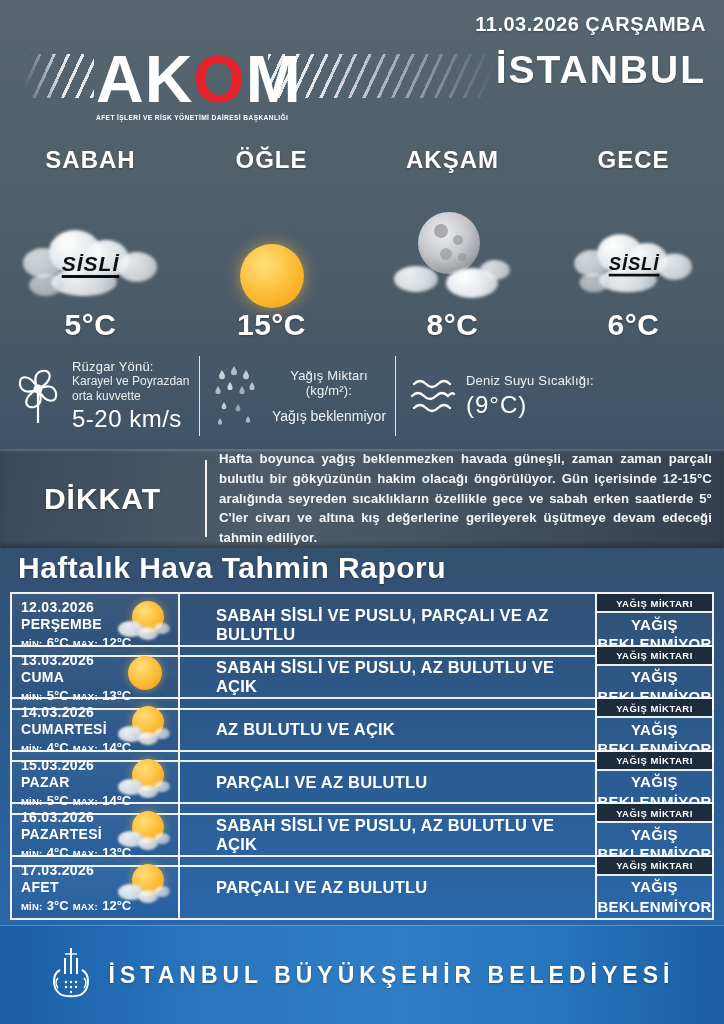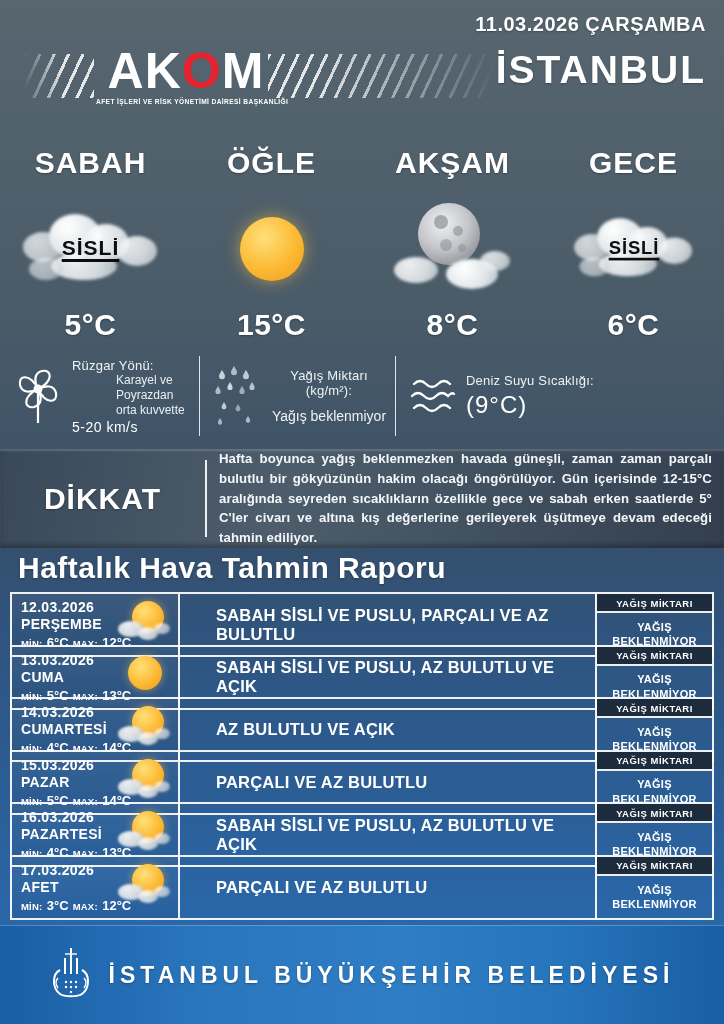--- a/index.html
+++ b/index.html
@@ -6,35 +6,35 @@
   *{box-sizing:border-box;font-family:"Liberation Sans","DejaVu Sans",sans-serif;}
   .page{position:relative;width:724px;height:1024px;overflow:hidden;color:#fff;
     background:linear-gradient(180deg,#57666f 0%,#51616c 14%,#4b5c69 28%,#435668 40%,
       #3a5069 48%,#35506f 54%,#2f547e 62%,#2c5a8d 72%,#2b619d 82%,#2a67a9 90%,#2a6db2 96%,#2a70b6 100%);}
   .ts{text-shadow:0 1px 2px rgba(0,0,0,.3);}
 
   
   .hdr-date{position:absolute;top:13px;right:18px;font-size:20px;font-weight:700;letter-spacing:.5px;}
   .hdr-city{position:absolute;top:48px;right:18px;font-size:39px;font-weight:700;letter-spacing:2px;}
   .logo-wrap{position:absolute;top:46px;left:96px;width:180px;text-align:center;}
-  .logo-main{font-size:50px;font-weight:800;letter-spacing:1px;line-height:1;}
+  .logo-main{font-size:66px;font-weight:800;letter-spacing:1px;line-height:1;}
   .logo-main .red-o{color:#e8212e;}
   .logo-sub{font-size:6.6px;font-weight:700;letter-spacing:.4px;margin-top:2px;white-space:nowrap;}
   .stripes{position:absolute;height:44px;
     background:repeating-linear-gradient(115deg,rgba(255,255,255,.85) 0 3px,transparent 3px 13px);}
   .stripes-left{top:54px;left:24px;width:70px;
     -webkit-mask-image:linear-gradient(90deg,transparent,#000 55%);mask-image:linear-gradient(90deg,transparent,#000 55%);}
   .stripes-right{top:54px;left:268px;width:240px;
     -webkit-mask-image:linear-gradient(90deg,#000 20%,transparent 95%);mask-image:linear-gradient(90deg,#000 20%,transparent 95%);}
 
   
   .periods{position:absolute;top:146px;left:0;right:0;display:flex;}
   .period{flex:1;display:flex;flex-direction:column;align-items:center;}
-  .period-label{font-size:30px;font-weight:800;letter-spacing:1px;height:44px;}
-  .period-iconbox{height:118px;display:flex;align-items:center;justify-content:center;position:relative;width:100%;}
+  .period-label{font-size:24px;font-weight:800;letter-spacing:1px;height:44px;}
+  .period-iconbox{height:118px;display:flex;align-items:flex-end;justify-content:center;position:relative;width:100%;font-style:italic;}
   .period-temp{font-size:30px;font-weight:800;letter-spacing:.5px;}
 
   .sun-big{width:64px;height:64px;border-radius:50%;
     background:radial-gradient(circle at 38% 32%,#ffe07a,#fcb933 55%,#f2a31e 90%);
     box-shadow:0 0 16px rgba(255,195,70,.55);filter:blur(.5px);}
   .fog{position:relative;width:140px;height:86px;}
   .puff{position:absolute;border-radius:50%;
     background:radial-gradient(circle at 35% 30%,#ffffff,#e2e7ea 55%,#b9c1c8 95%);filter:blur(1.6px);}
   .fog .p1{width:40px;height:30px;left:2px;top:26px;opacity:.75;}
   .fog .p2{width:52px;height:44px;left:28px;top:8px;}
@@ -57,22 +57,22 @@
   .metric{position:relative;display:flex;align-items:center;padding:0 6px 0 14px;}
   .metric:not(:last-child)::after{content:"";position:absolute;right:0;top:6px;bottom:6px;width:1.5px;
     background:rgba(255,255,255,.85);}
   .m-hum{flex:0 0 152px;}
   .m-wind{flex:0 0 200px;}
   .m-rain{flex:0 0 196px;text-align:center;}
   .m-sea{flex:1;}
   .m-icon{flex:0 0 auto;margin-right:10px;display:flex;align-items:center;justify-content:center;}
   .m-label{font-size:13px;color:#eef3f5;letter-spacing:.2px;}
   .m-big{font-size:27px;letter-spacing:1px;margin-top:2px;}
-  .m-desc{font-size:12px;color:#e9eef1;line-height:1.25;margin-left:44px;}
-  .m-mid{font-size:14px;letter-spacing:.5px;margin-top:1px;}
+  .m-desc{font-size:12px;color:#e9eef1;line-height:1.25;}
+  .m-mid{font-size:24px;letter-spacing:.5px;margin-top:1px;}
   .m-val{font-size:14px;margin-top:10px;color:#eef3f5;}
   .m-sea-val{font-size:24px;text-align:left;margin-top:3px;letter-spacing:1px;}
 
   
   .warning{position:absolute;top:449px;left:0;right:0;height:99px;display:flex;align-items:center;
     background:linear-gradient(100deg,#39495a 0%,#4d5d6b 38%,#445463 60%,#333f4f 100%);
     box-shadow:inset 0 2px 2px rgba(255,255,255,.18), inset 0 -3px 5px rgba(0,0,0,.3);}
   .warn-title{flex:0 0 205px;text-align:center;font-size:30px;font-weight:800;letter-spacing:1px;}
   .warn-divider{flex:0 0 2px;align-self:stretch;margin:11px 0;background:rgba(255,255,255,.9);}
   .warn-text{flex:1;padding:0 12px 0 12px;font-size:13.2px;font-weight:700;line-height:1.5;
@@ -100,21 +100,21 @@
     background:radial-gradient(circle at 35% 30%,#fff,#dfe4e8 55%,#b6bec6 95%);}
   .rc1{width:26px;height:16px;left:4px;top:26px;opacity:.9;}
   .rc2{width:20px;height:13px;left:24px;top:32px;opacity:.85;}
   .rc3{width:16px;height:11px;left:40px;top:28px;opacity:.7;}
   .fc{display:flex;align-items:center;padding-left:36px;font-size:16.5px;font-weight:700;
     letter-spacing:.2px;border-left:none;border-right:none;}
   .pc{display:flex;flex-direction:column;padding:0;}
   .ph{background:#1d2c3c;border-bottom:2px solid rgba(255,255,255,.92);text-align:center;
     font-size:9.5px;font-weight:800;letter-spacing:.5px;padding:3.5px 0 2.5px;}
   .pv{flex:1;display:flex;align-items:center;justify-content:center;text-align:center;
-    font-size:11px;font-weight:700;line-height:1.3;letter-spacing:.3px;padding:1px 0;}
+    font-size:15px;font-weight:700;line-height:1.3;letter-spacing:.3px;padding:1px 0;}
 
   
   .footer{position:absolute;left:0;top:925px;width:724px;height:99px;display:flex;align-items:center;
     justify-content:center;gap:17px;
     background:linear-gradient(90deg,#1a5ea5 0%,#2a76bd 28%,#2f7dc5 55%,#2674ba 78%,#1a5ea5 100%);
     border-top:1.5px solid rgba(255,255,255,.25);}
   .footer-title{font-size:23px;font-weight:800;letter-spacing:5px;white-space:nowrap;}
   .ibb-logo{flex:0 0 auto;}
 </style>
 </head>

